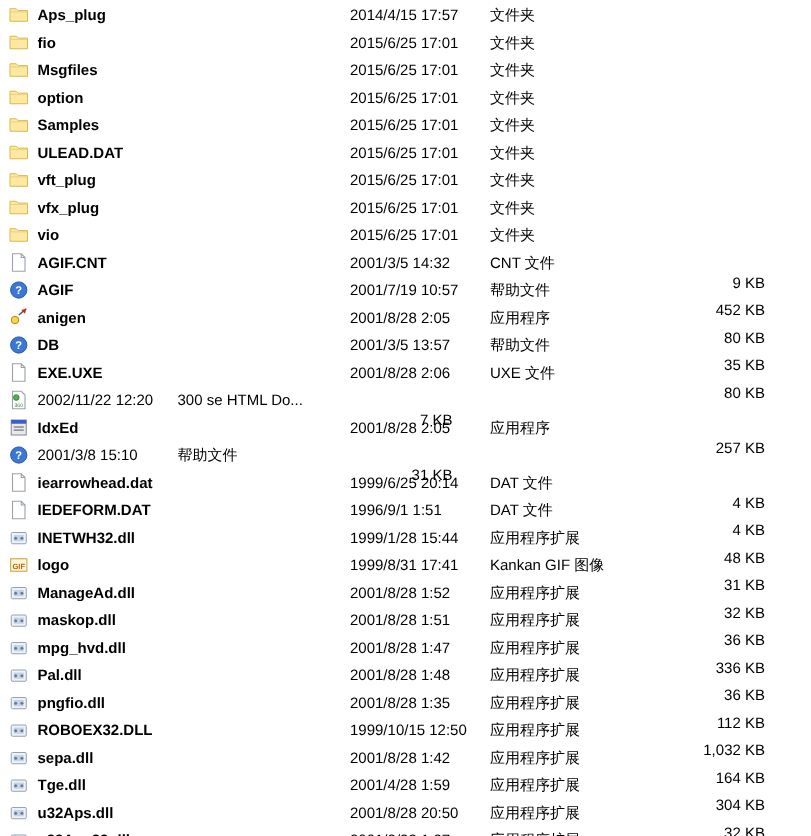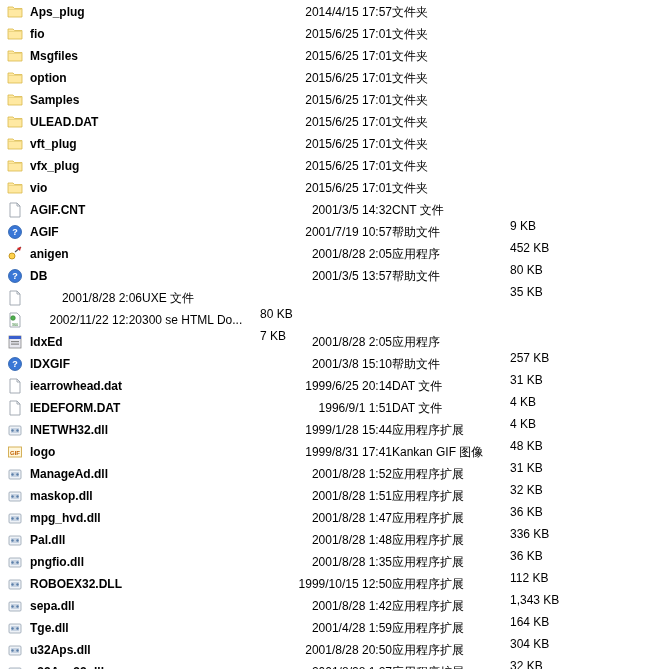--- a/index.html
+++ b/index.html
@@ -32,33 +32,32 @@
     flex-shrink: 0;
     white-space: nowrap;
     overflow: hidden;
     text-overflow: ellipsis;
     font-weight: bold;
   }
   .date-cell {
     width: 112px;
     flex-shrink: 0;
     white-space: nowrap;
-    text-align: right;
   }
   .type-cell {
     width: 118px;
     flex-shrink: 0;
     white-space: nowrap;
     overflow: hidden;
     text-overflow: ellipsis;
   }
   .size-cell {
     width: 110px;
     flex-shrink: 0;
-    text-align: left;
+    text-align: right;
     white-space: nowrap;
     padding-right: 8px;
     margin-top: 32px;
   }
   svg { display: block; }
 </style>
 </head>
 <body>
 
 <svg width="0" height="0" style="position:absolute">
@@ -247,20 +246,21 @@
       <span class="date-cell">2001/3/5 13:57</span>
       <span class="type-cell">帮助文件</span>
       <span class="size-cell">35 KB</span>
     </div>
     <div class="row">
       <span class="icon-cell">
         <svg width="16" height="16" viewBox="0 0 16 16">
           <use href="#ic-file"></use>
         </svg>
       </span>
+      <span class="name-cell">EXE.UXE</span>
       <span class="date-cell">2001/8/28 2:06</span>
       <span class="type-cell">UXE 文件</span>
       <span class="size-cell">80 KB</span>
     </div>
     <div class="row">
       <span class="icon-cell">
         <svg width="16" height="16" viewBox="0 0 16 16">
           <use href="#ic-html"></use>
         </svg>
       </span>
@@ -278,21 +278,20 @@
       <span class="date-cell">2001/8/28 2:05</span>
       <span class="type-cell">应用程序</span>
       <span class="size-cell">257 KB</span>
     </div>
     <div class="row">
       <span class="icon-cell">
         <svg width="16" height="16" viewBox="0 0 16 16">
           <use href="#ic-help"></use>
         </svg>
       </span>
-      <span class="name-cell">IDXGIF</span>
       <span class="date-cell">2001/3/8 15:10</span>
       <span class="type-cell">帮助文件</span>
       <span class="size-cell">31 KB</span>
     </div>
     <div class="row">
       <span class="icon-cell">
         <svg width="16" height="16" viewBox="0 0 16 16">
           <use href="#ic-file"></use>
         </svg>
       </span>
@@ -391,21 +390,21 @@
     </div>
     <div class="row">
       <span class="icon-cell">
         <svg width="16" height="16" viewBox="0 0 16 16">
           <use href="#ic-dll"></use>
         </svg>
       </span>
       <span class="name-cell">ROBOEX32.DLL</span>
       <span class="date-cell">1999/10/15 12:50</span>
       <span class="type-cell">应用程序扩展</span>
-      <span class="size-cell">1,343 KB</span>
+      <span class="size-cell">1,032 KB</span>
     </div>
     <div class="row">
       <span class="icon-cell">
         <svg width="16" height="16" viewBox="0 0 16 16">
           <use href="#ic-dll"></use>
         </svg>
       </span>
       <span class="name-cell">sepa.dll</span>
       <span class="date-cell">2001/8/28 1:42</span>
       <span class="type-cell">应用程序扩展</span>

